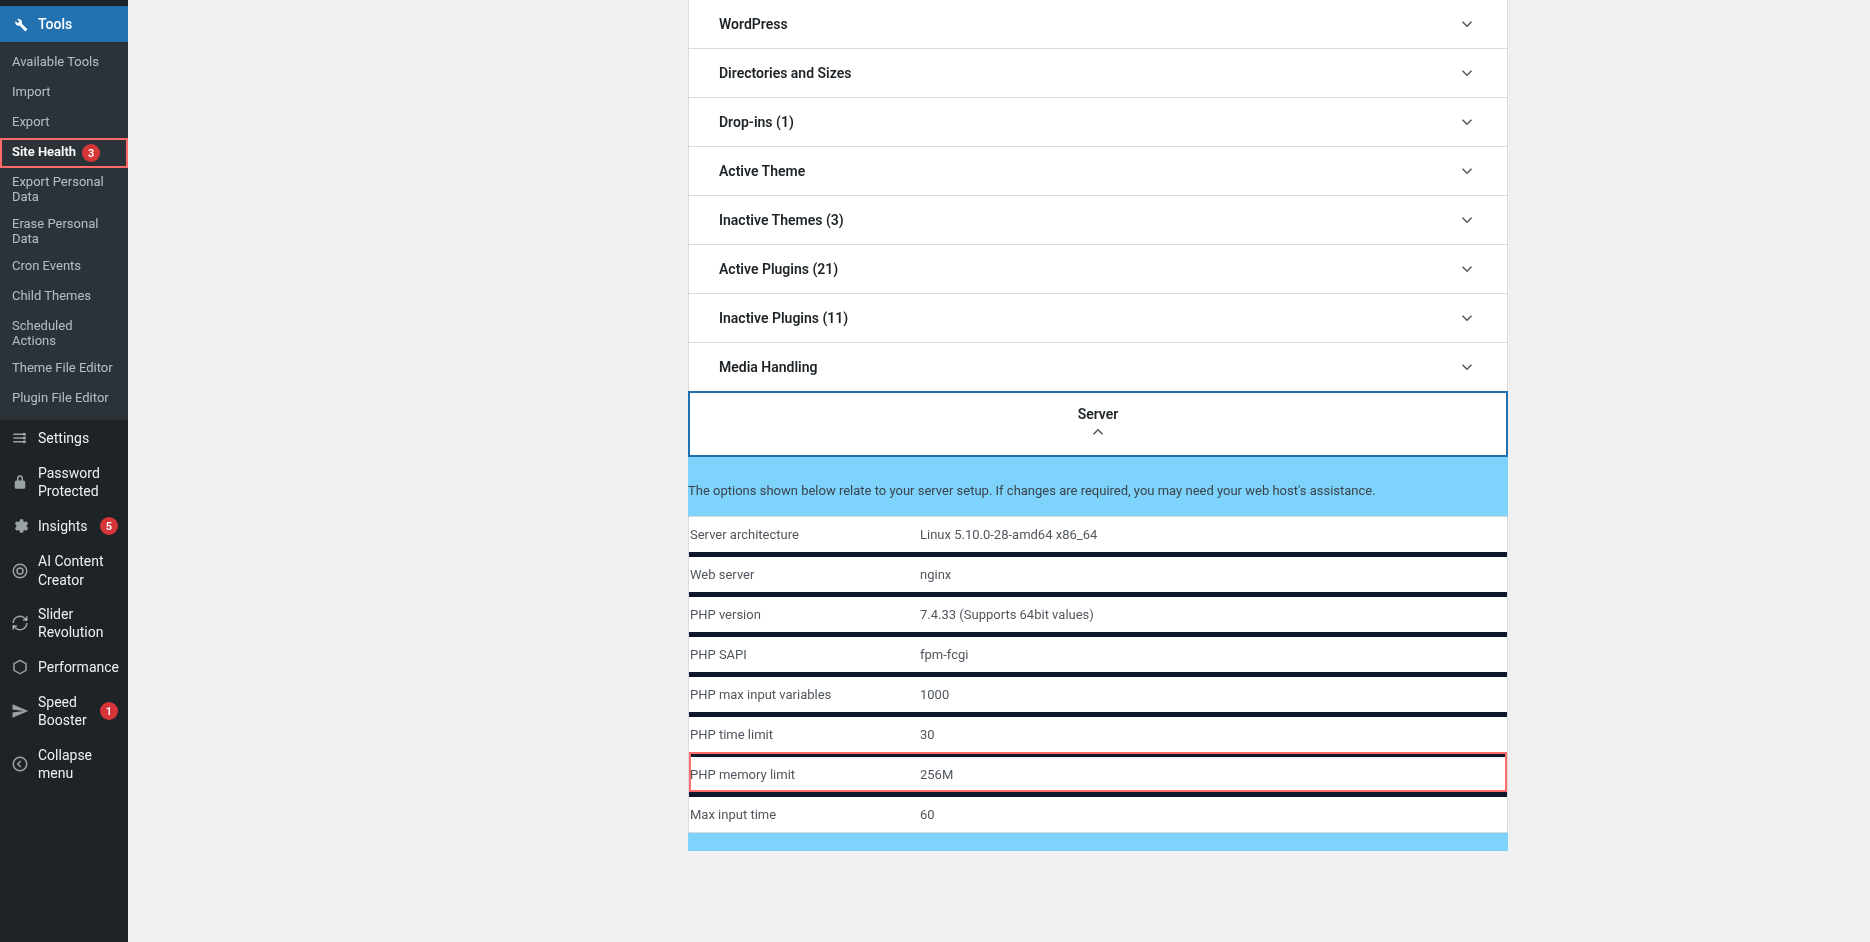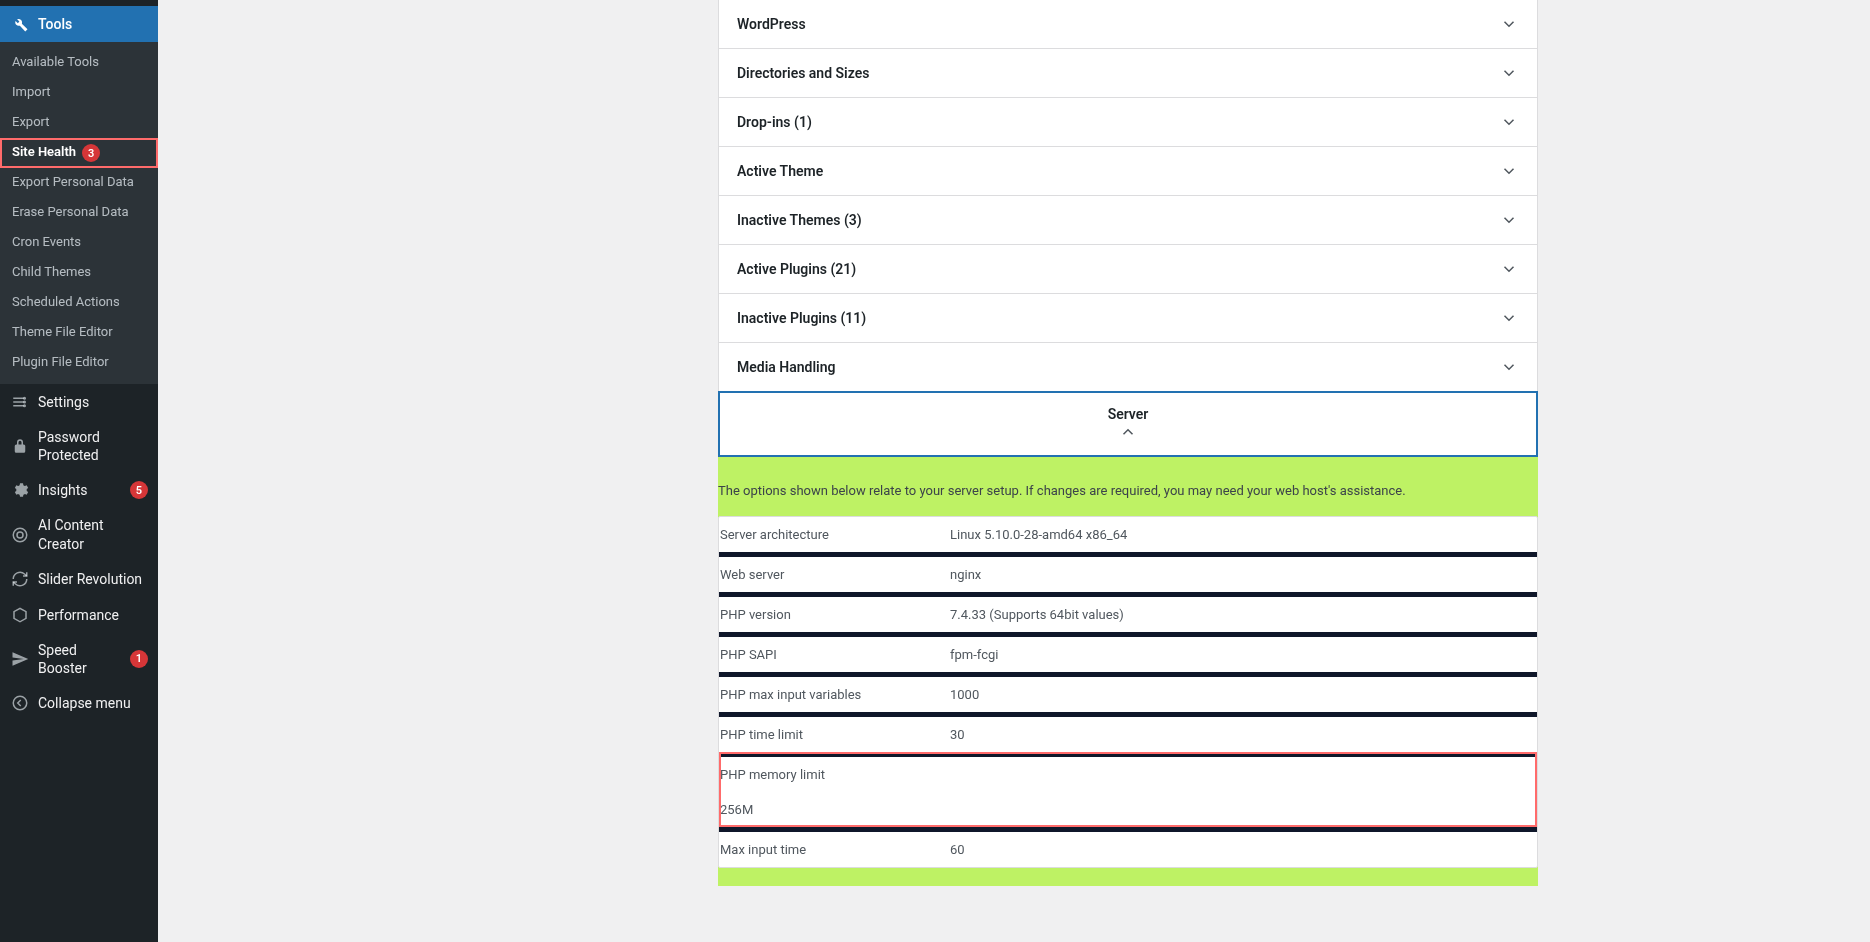--- a/index.html
+++ b/index.html
@@ -9,21 +9,21 @@
     color: #2c3338;
     font-size: 14px;
     width: 1870px;
     height: 942px;
     overflow: hidden;
   }
   .wrap { display: flex; height: 100%; }
 
   
   .sidebar {
-    width: 158px;
+    width: 128px;
     background: #1d2327;
     color: #f0f0f1;
     flex-shrink: 0;
     padding-top: 6px;
     position: relative;
   }
   .sidebar-item {
     display: flex;
     align-items: center;
     padding: 8px 10px;
@@ -105,59 +105,59 @@
   }
   .accordion-item {
     background: #fff;
     border: 1px solid #dcdcde;
     margin-top: -1px;
   }
   .accordion-header {
     display: flex;
     align-items: center;
     justify-content: space-between;
-    padding: 14px 18px;
+    padding: 14px 30px;
     cursor: pointer;
     font-weight: 600;
     font-size: 14px;
     color: #1d2327;
   }
   .accordion-header.open-outline {
     outline: 2px solid #2271b1;
     outline-offset: -1px;
     flex-direction: column;
   }
   .chev {
     width: 20px;
     height: 20px;
     display: inline-flex;
     align-items: center;
     justify-content: center;
     color: #50575e;
   }
   .accordion-body {
-    background: #bef264;
+    background: #7dd3fc;
     padding: 18px 0px 18px 0px;
   }
   .body-desc {
     padding: 8px 0 18px 0;
     color: #3c434a;
     font-size: 13px;
   }
   .health-table {
     border: 1px solid #dcdcde;
     border-radius: 2px;
     background: #fff;
   }
   .health-row {
     display: flex;
     border-top: 5px solid #0f172a;
   }
   .health-row:first-child { border-top: none; }
-  .health-row.highlight { outline: 2px solid #ff6b6b; outline-offset: -2px; flex-direction: column; }
+  .health-row.highlight { outline: 2px solid #ff6b6b; outline-offset: -2px; }
   .health-row .key, .health-row .val {
     padding: 10px 1px;
     font-size: 13px;
     color: #50575e;
   }
   .health-row .key { width: 230px; }
   .health-row .val { flex: 1; }
 
   
   svg { width: 18px; height: 18px; }

